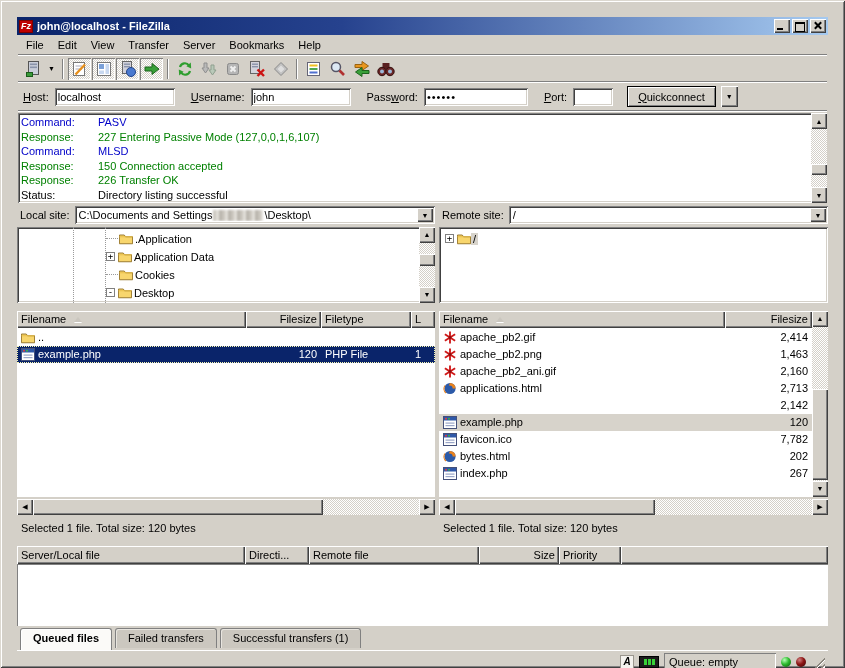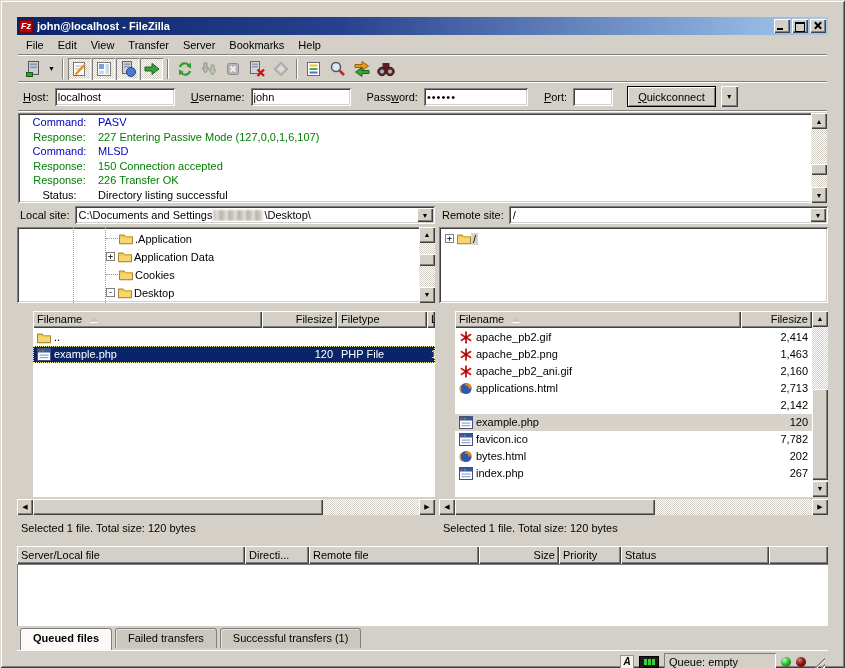--- a/index.html
+++ b/index.html
@@ -46,21 +46,21 @@
     box-shadow:inset 1px 1px 0 #fff,inset -1px -1px 0 #808080;}
   .btn-drop{width:17px;height:21px;background:#d4d0c8;display:flex;align-items:center;justify-content:center;font-size:7px;
     box-shadow:inset 1px 1px 0 #fff,inset -1px -1px 0 #404040,inset -2px -2px 0 #808080;margin-left:1px;}
   
   .sunken{background:#fff;
     box-shadow:inset 1px 1px 0 #808080,inset -1px -1px 0 #fff,inset 2px 2px 0 #404040,inset -2px -2px 0 #d4d0c8;}
   
   .logpane{height:90px;flex:0 0 90px;margin:1px 1px 0 1px;display:flex;}
   .logbody{flex:1;padding:2px 0 0 3px;overflow:hidden;}
   .log-line{line-height:14.6px;white-space:nowrap;display:flex;}
-  .log-line .llabel{width:77px;flex:0 0 77px;text-align:center;}
+  .log-line .llabel{width:77px;flex:0 0 77px;}
   .log-line[data-kind="command"]{color:#0000c8;}
   .log-line[data-kind="response"]{color:#008000;}
   .log-line[data-kind="status"]{color:#000;}
   
   .sb-v{width:16px;flex:0 0 16px;display:flex;flex-direction:column;position:relative;
     background-image:linear-gradient(45deg,#fff 25%,transparent 25%,transparent 75%,#fff 75%),linear-gradient(45deg,#fff 25%,transparent 25%,transparent 75%,#fff 75%);
     background-size:2px 2px;background-position:0 0,1px 1px;background-color:#d4d0c8;}
   .sb-h{height:16px;display:flex;position:relative;
     background-image:linear-gradient(45deg,#fff 25%,transparent 25%,transparent 75%,#fff 75%),linear-gradient(45deg,#fff 25%,transparent 25%,transparent 75%,#fff 75%);
     background-size:2px 2px;background-position:0 0,1px 1px;background-color:#d4d0c8;}
@@ -91,21 +91,21 @@
   .guide{position:absolute;top:0;bottom:0;border-left:1px dotted #9a9a9a;}
   .trow{height:18px;display:flex;align-items:center;position:relative;}
   .tstub{border-top:1px dotted #9a9a9a;width:12px;height:0;margin-right:1px;}
   .expander{width:9px;height:9px;flex:0 0 9px;background:#fff;border:1px solid #808080;color:#000;
     font-size:9px;line-height:7px;text-align:center;margin-right:3px;font-family:"DejaVu Sans Mono",monospace;}
   .tree-label{padding:0 2px;white-space:nowrap;}
   .tree-label.selected{background:#d7d3cb;}
   
   .listwrap{display:flex;flex:0 0 186px;height:186px;margin-top:7px;}
   .listcol{flex:1;display:flex;flex-direction:column;overflow:hidden;background:#fff;
-    box-shadow:inset 1px 1px 0 #808080,inset -1px -1px 0 #fff;margin-left:16px;}
+    box-shadow:inset 1px 1px 0 #808080,inset -1px -1px 0 #fff;}
   .lheader{height:17px;flex:0 0 17px;display:flex;background:#d4d0c8;}
   .hcell{background:#d4d0c8;padding:1px 4px;white-space:nowrap;overflow:hidden;display:flex;align-items:center;
     box-shadow:inset 1px 1px 0 #fff,inset -1px -1px 0 #404040,inset -2px -2px 0 #808080;}
   .hcell.num{justify-content:flex-end;}
   .sortasc{width:0;height:0;border-left:4px solid transparent;border-right:4px solid transparent;
     border-bottom:5px solid #cac6be;margin-left:8px;filter:drop-shadow(0 1px 0 #fff);}
   .lbody{flex:1;background:#fff;overflow:hidden;padding-top:1px;}
   .frow{height:17px;display:flex;align-items:center;white-space:nowrap;}
   .frow .cell{padding:0 4px;overflow:hidden;display:flex;align-items:center;gap:3px;}
   .frow .cell.num{justify-content:flex-end;display:block;text-align:right;}
@@ -647,23 +647,20 @@
       </div>
     <div class="hcell q-c2">
         <span>Remote file</span>
       </div>
     <div class="hcell q-c3 num">
         <span>Size</span>
       </div>
     <div class="hcell q-c4">
         <span>Priority</span>
       </div>
-    <div class="hcell q-c5">
-        <span>Status</span>
-      </div>
     <div class="hcell q-c6"></div>
   </div>
   <div class="queuebody"></div>
 
   <div class="tabsrow">
     <div class="tab active">Queued files</div>
     <div class="tab">Failed transfers</div>
     <div class="tab">Successful transfers (1)</div>
   </div>
 

